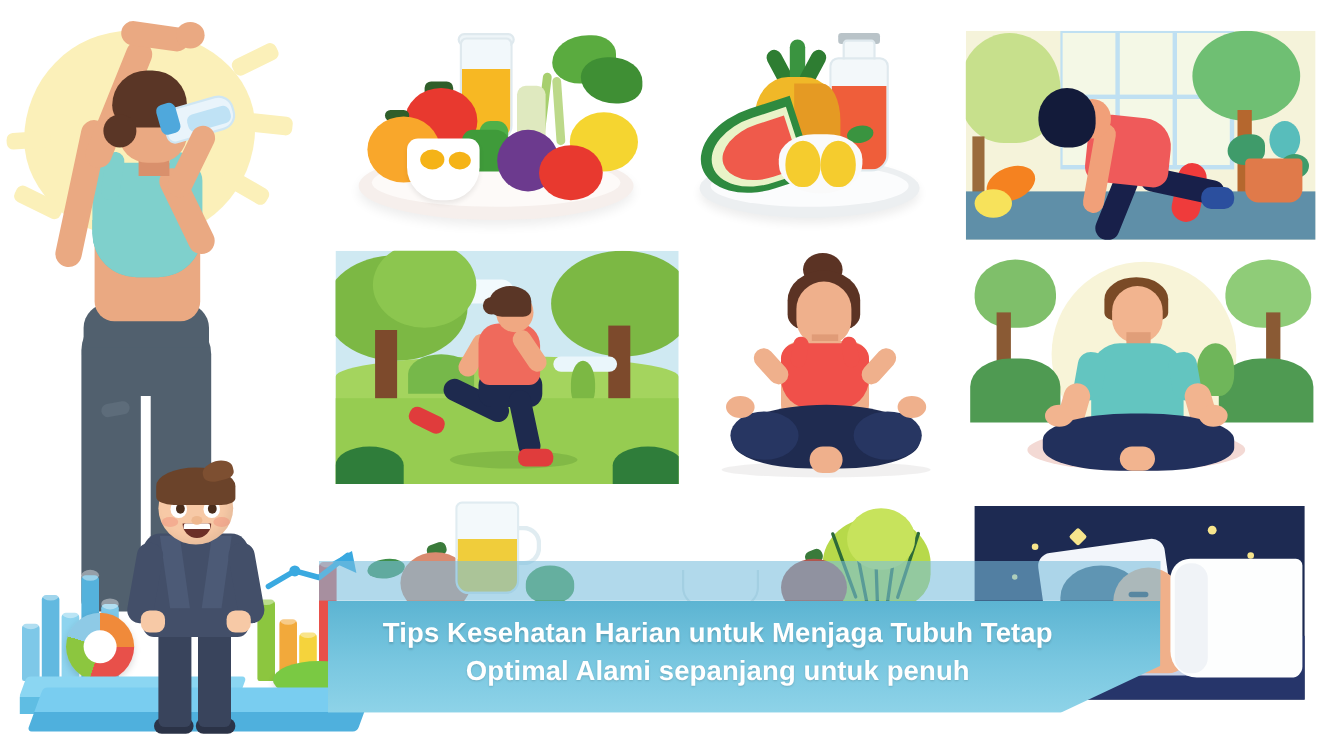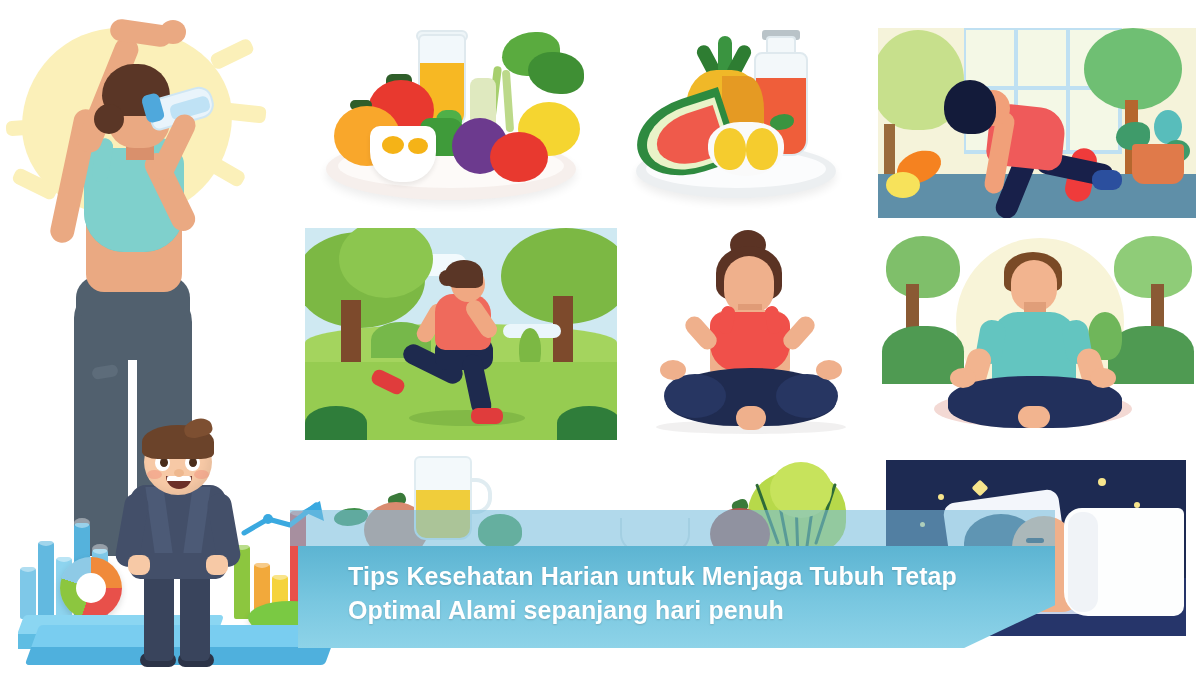--- a/index.html
+++ b/index.html
@@ -467,21 +467,21 @@
 
   
   #caption-strip-top { position:absolute; left:290px; top:510px; width:765px; height:36px;
     background:rgba(120,190,220,.58); }
   #caption-banner { position:absolute; left:298px; top:546px; width:757px; height:102px;
     background:linear-gradient(180deg,#5cb4d2 0%, #79c7e0 55%, #8ed3e8 100%);
     clip-path:polygon(0 0, 100% 0, 100% 58%, 88% 100%, 0 100%);
     display:flex; align-items:center; justify-content:center;
   }
   #caption-text { color:#ffffff; font-size:25px; font-weight:bold; line-height:1.35;
-    letter-spacing:.1px; padding:0 70px 6px 22px;
+    text-align:center; letter-spacing:.1px; padding:0 70px 6px 22px;
     text-shadow:0 1px 2px rgba(0,0,0,.16); }
   #caption-text .l2 { display:block; }
 </style>
 </head>
 <body>
 
 <div id="stage">
 
   <div class="tile" id="hero-hydration">
     <div class="sunburst"></div>
@@ -758,17 +758,17 @@
       <div class="ms-browR"></div>
       <div class="ms-hair"></div>
       <div class="ms-quiff"></div>
     </div>
   </div>
 
   <div id="caption-strip-top"></div>
   <div id="caption-banner">
     <div id="caption-text">
       <span>Tips Kesehatan Harian untuk Menjaga Tubuh Tetap</span>
-      <span class="l2">Optimal Alami sepanjang hari penuh</span>
+      <span class="l2">Optimal Alami sepanjang untuk penuh</span>
     </div>
   </div>
 
 </div>
 
 </body></html>

